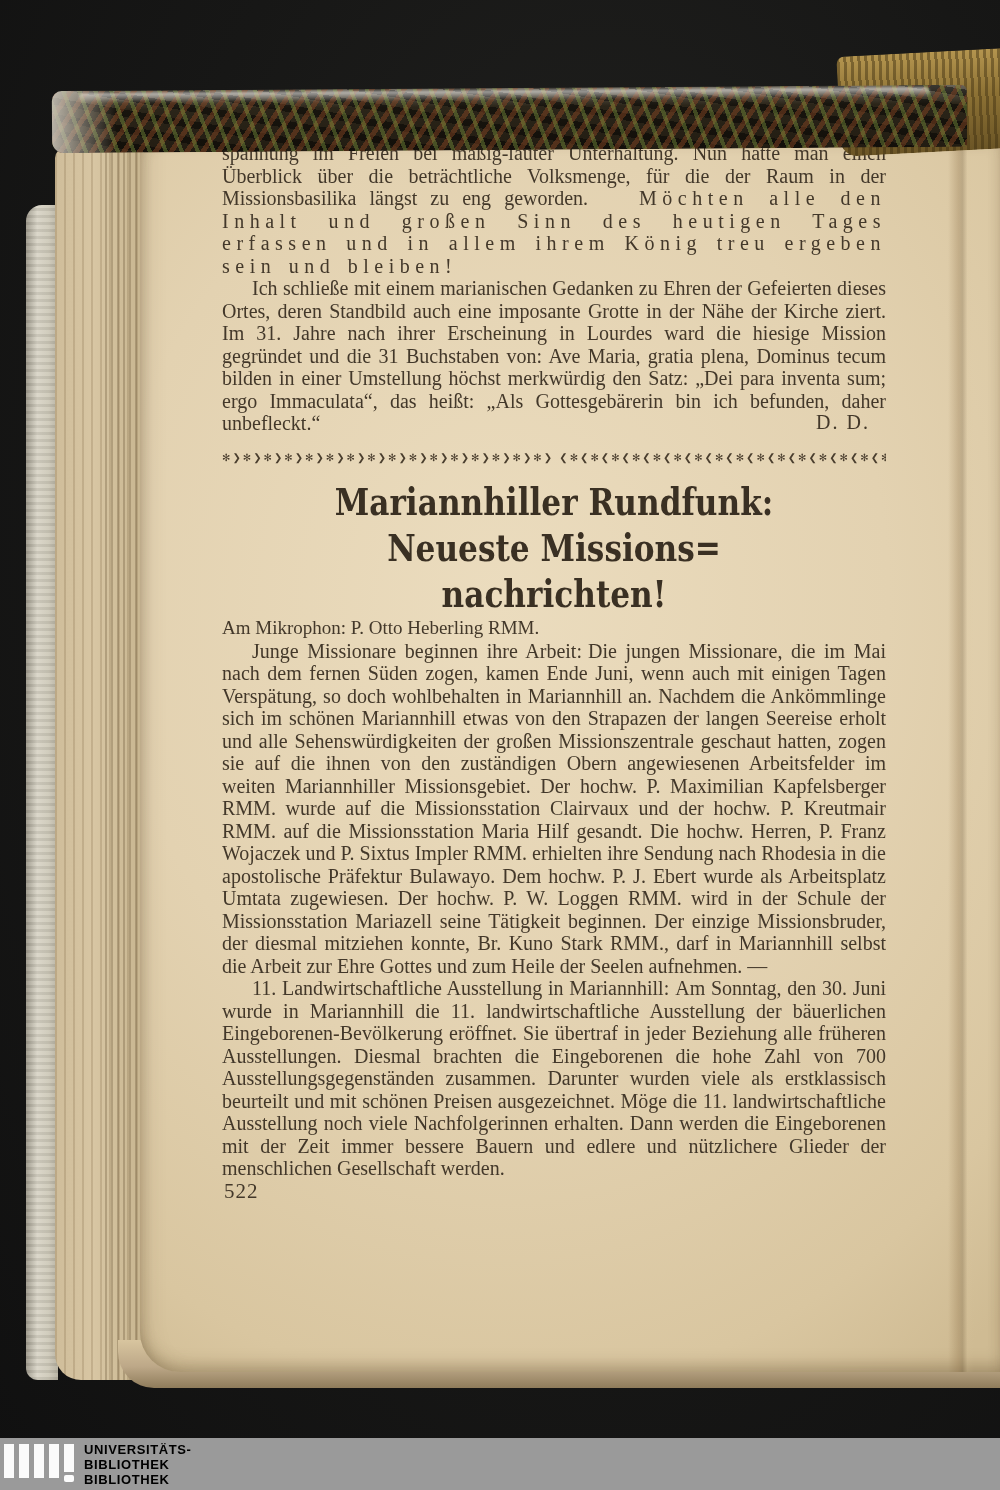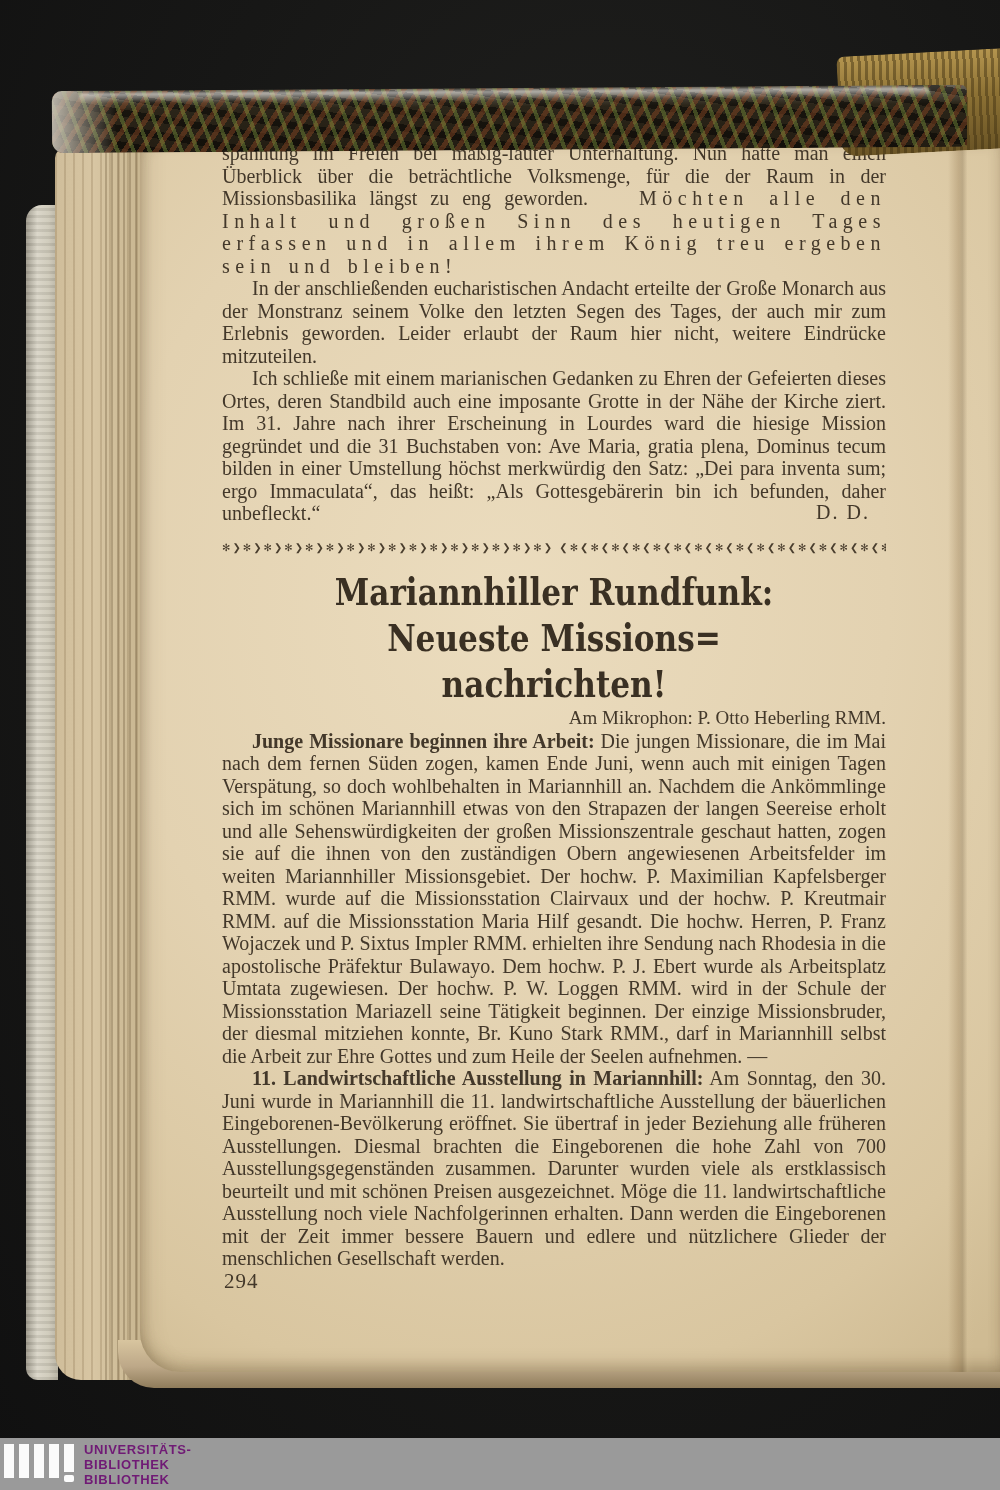--- a/index.html
+++ b/index.html
@@ -91,24 +91,24 @@
   .divider {
     margin-top:12px; text-align:center; font-size:10px; letter-spacing:2px;
     color:#4a3e2e; white-space:nowrap; overflow:hidden;
     font-family:"DejaVu Sans", sans-serif;
   }
   .title {
     margin-top:10px; text-align:center; font-weight:bold; font-size:38px; line-height:46px;
     color:#3a3023; font-family:"DejaVu Serif", serif;
     transform:scaleX(.82); transform-origin:50% 50%;
   }
-  .byline { margin-top:8px; text-align:right; font-size:19px; text-indent:0; }
+  .byline { margin-top:8px; text-align:left; font-size:19px; text-indent:0; }
   .article-1 { margin-top:16px; }
   .article-2 { margin-top:8px; }
-  .lead { font-weight:bold; margin-right:6px; }
+  .lead { font-weight:normal; margin-right:6px; }
   .page-number {
     margin-top:18px; text-align:left; font-size:21px; letter-spacing:1px; text-indent:2px;
   }
 
   
   .watermark-bar {
     position:absolute; left:0; right:0; bottom:0; height:52px;
     background: rgba(166,166,166,.92); z-index:6;
     display:flex; align-items:center;
   }
@@ -116,55 +116,54 @@
   .ub-logo .bar {
     width:10px; height:34px; background:#fbfbfb; margin-right:5px; display:inline-block;
   }
   .ub-logo .bar.excl { height:28px; position:relative; margin-right:0; }
   .ub-logo .bar.excl::after {
     content:""; position:absolute; left:0; bottom:-10px; width:10px; height:7px;
     background:#fbfbfb; border-radius:2px;
   }
   .wm-text {
     font-family:"Liberation Sans", sans-serif; font-size:13px; font-weight:bold;
-    color:#701a75; line-height:15px; letter-spacing:.6px;
+    color:#000000; line-height:15px; letter-spacing:.6px;
   }
 </style>
 </head>
 <body>
 
 <div class="scene">
 
   <div class="deckle"></div>
   <div class="stack"></div>
   <div class="under-edge"></div>
 
   <div class="page">
     <div class="crease"></div>
 
     <div class="text-block">
 
       <p><span>spannung im Freien bei mäßig-lauter Unterhaltung. Nun hatte man einen Überblick über die beträchtliche Volksmenge, für die der Raum in der Missionsbasilika längst zu eng geworden. </span><span class="spaced">Möchten alle den Inhalt und großen Sinn des heutigen Tages erfassen und in allem ihrem König treu ergeben sein und bleiben!</span></p>
 
-      <p class="indent gap-s">In der anschließenden eucharistischen Andacht erteilte der Große Monarch aus der Monstranz seinem Volke den letzten Segen des Tages, der auch mir zum Erlebnis geworden. Leider erlaubt der Raum hier nicht, weitere Eindrücke mitzuteilen.</p>
 
       <p class="indent gap-s closing"><span>Ich schließe mit einem marianischen Gedanken zu Ehren der Gefeierten dieses Ortes, deren Standbild auch eine imposante Grotte in der Nähe der Kirche ziert. Im 31. Jahre nach ihrer Erscheinung in Lourdes ward die hiesige Mission gegründet und die 31 Buchstaben von: Ave Maria, gratia plena, Dominus tecum bilden in einer Umstellung höchst merkwürdig den Satz: „Dei para inventa sum; ergo Immaculata“, das heißt: „Als Gottesgebärerin bin ich befunden, daher unbefleckt.“</span><span class="author">D. D.</span></p>
 
       <div class="divider">✻❯✻❯✻❯✻❯✻❯✻❯✻❯✻❯✻❯✻❯✻❯✻❯✻❯✻❯✻❯✻❯ ❮✻❮✻❮✻❮✻❮✻❮✻❮✻❮✻❮✻❮✻❮✻❮✻❮✻❮✻❮✻❮✻</div>
 
       <div class="title">Mariannhiller Rundfunk: Neueste Missions=</div>
       <div class="title" style="margin-top:0;">nachrichten!</div>
 
       <p class="byline">Am Mikrophon: P. Otto Heberling RMM.</p>
 
       <p class="indent article-1"><b class="lead">Junge Missionare beginnen ihre Arbeit:</b><span>Die jungen Missionare, die im Mai nach dem fernen Süden zogen, kamen Ende Juni, wenn auch mit einigen Tagen Verspätung, so doch wohlbehalten in Mariannhill an. Nachdem die Ankömmlinge sich im schönen Mariannhill etwas von den Strapazen der langen Seereise erholt und alle Sehenswürdigkeiten der großen Missionszentrale geschaut hatten, zogen sie auf die ihnen von den zuständigen Obern angewiesenen Arbeitsfelder im weiten Mariannhiller Missionsgebiet. Der hochw. P. Maximilian Kapfelsberger RMM. wurde auf die Missionsstation Clairvaux und der hochw. P. Kreutmair RMM. auf die Missionsstation Maria Hilf gesandt. Die hochw. Herren, P. Franz Wojaczek und P. Sixtus Impler RMM. erhielten ihre Sendung nach Rhodesia in die apostolische Präfektur Bulawayo. Dem hochw. P. J. Ebert wurde als Arbeitsplatz Umtata zugewiesen. Der hochw. P. W. Loggen RMM. wird in der Schule der Missionsstation Mariazell seine Tätigkeit beginnen. Der einzige Missionsbruder, der diesmal mitziehen konnte, Br. Kuno Stark RMM., darf in Mariannhill selbst die Arbeit zur Ehre Gottes und zum Heile der Seelen aufnehmen. —</span></p>
 
       <p class="indent article-2"><b class="lead">11. Landwirtschaftliche Ausstellung in Mariannhill:</b><span>Am Sonntag, den 30. Juni wurde in Mariannhill die 11. landwirtschaftliche Ausstellung der bäuerlichen Eingeborenen-Bevölkerung eröffnet. Sie übertraf in jeder Beziehung alle früheren Ausstellungen. Diesmal brachten die Eingeborenen die hohe Zahl von 700 Ausstellungsgegenständen zusammen. Darunter wurden viele als erstklassisch beurteilt und mit schönen Preisen ausgezeichnet. Möge die 11. landwirtschaftliche Ausstellung noch viele Nachfolgerinnen erhalten. Dann werden die Eingeborenen mit der Zeit immer bessere Bauern und edlere und nützlichere Glieder der menschlichen Gesellschaft werden.</span></p>
 
-      <p class="page-number">294</p>
+      <p class="page-number">522</p>
 
     </div>
   </div>
 
   <div class="cover-strip"></div>
   <div class="gold-corner"></div>
 
   <div class="watermark-bar">
     <div class="ub-logo">
       <span class="bar"></span>

